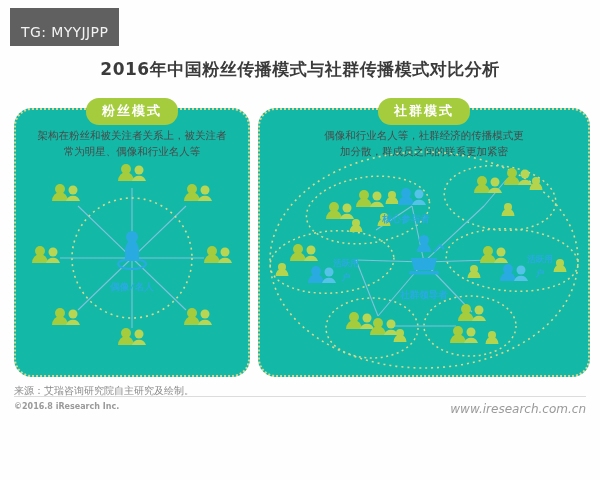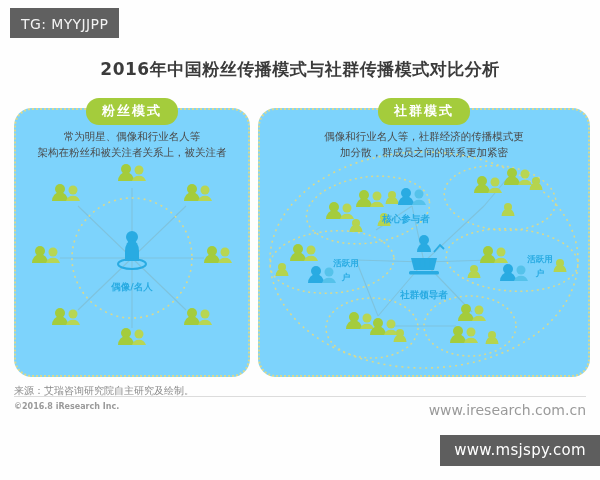--- a/index.html
+++ b/index.html
@@ -8,36 +8,37 @@
     font-family:"DejaVu Sans","Liberation Sans",sans-serif;
     background:#fdfdfd;
   }
   .stage{position:absolute;inset:0;background:#fefefe;}
 
   
   .tg-tag{
     position:absolute;left:10px;top:8px;
     background:#606060;color:#f2f2f2;
     font-size:14px;letter-spacing:.4px;
-    padding:8px 11px 6px 11px;
+    padding:16px 11px 6px 11px;
     white-space:nowrap;
   }
 
   
   .title{
     position:absolute;left:0;right:0;top:58px;
     text-align:center;color:#3b3b3b;
     font-size:17px;font-weight:bold;letter-spacing:.5px;
   }
 
   
   .panel{
     position:absolute;top:108px;height:265px;
     border:2px dotted #d8d98f;border-radius:18px;
-    background:#7dd3fc;
+    background:#14b8a6;
+    font-family:Liberation Mono, monospace;
   }
   .panel-left{left:14px;width:232px;}
   .panel-right{left:258px;width:328px;}
 
   .badge{
     position:absolute;top:-12px;left:50%;transform:translateX(-50%);
     background:#a4cc3c;color:#ffffff;
     font-size:13px;font-weight:bold;letter-spacing:2px;
     padding:4px 16px 5px 16px;border-radius:13px;
     white-space:nowrap;
@@ -59,21 +60,21 @@
   .rule{
     position:absolute;left:14px;right:14px;top:396px;
     height:1px;background:#dcdcdc;
   }
   .copy{
     position:absolute;left:14px;top:402px;
     font-size:8px;color:#9a9a9a;font-weight:bold;
   }
   .site{
     position:absolute;right:14px;top:402px;
-    font-size:14px;color:#9a9a9a;
+    font-size:12px;color:#9a9a9a;font-style:italic;
   }
 
   
   .watermark{
     position:absolute;right:0px;bottom:14px;
     background:#5e5e5e;color:#ffffff;
     font-size:15px;letter-spacing:.3px;
     padding:6px 14px 7px 14px;
     white-space:nowrap;
   }
@@ -85,22 +86,22 @@
 
 <div class="stage">
 
   <div class="tg-tag">TG: MYYJJPP</div>
 
   <div class="title">2016年中国粉丝传播模式与社群传播模式对比分析</div>
 
   <div class="panel panel-left">
     <div class="badge">粉丝模式</div>
     <div class="desc">
+      <div>架构在粉丝和被关注者关系上，被关注者</div>
       <div>常为明星、偶像和行业名人等</div>
-      <div>架构在粉丝和被关注者关系上，被关注者</div>
     </div>
 
     <svg class="diagram" viewBox="0 0 232 265">
       <defs>
         <g id="grp2">
           <circle cx="-6" cy="-7" r="5" fill="#a4cc3c"></circle>
           <path d="M-14 5 a8 9 0 0 1 16 0 z" fill="#a4cc3c"></path>
           <circle cx="7" cy="-6" r="4.5" fill="#b8d653"></circle>
           <path d="M0 5 a7.5 8 0 0 1 14 0 z" fill="#b8d653"></path>
         </g>
@@ -270,14 +271,13 @@
         <use href="#g-green-s" transform="translate(232,230)"></use>
       </g>
     </svg>
   </div>
 
   <div class="src">来源：艾瑞咨询研究院自主研究及绘制。</div>
   <div class="rule"></div>
   <div class="copy">©2016.8 iResearch Inc.</div>
   <div class="site">www.iresearch.com.cn</div>
 
-  <div class="watermark">www.msjspy.com</div>
 </div>
 
 </body></html>

